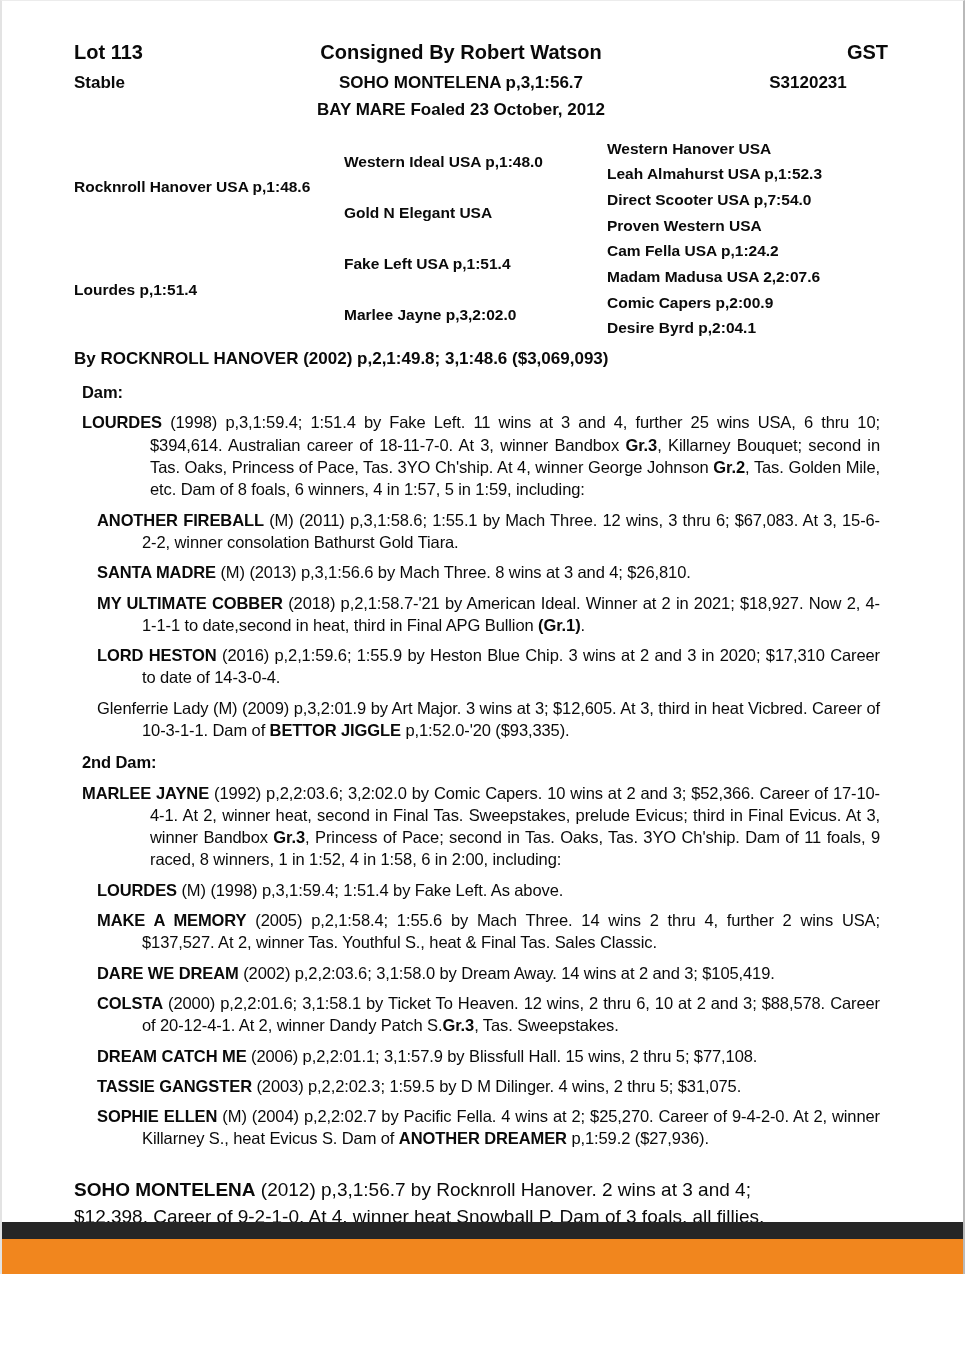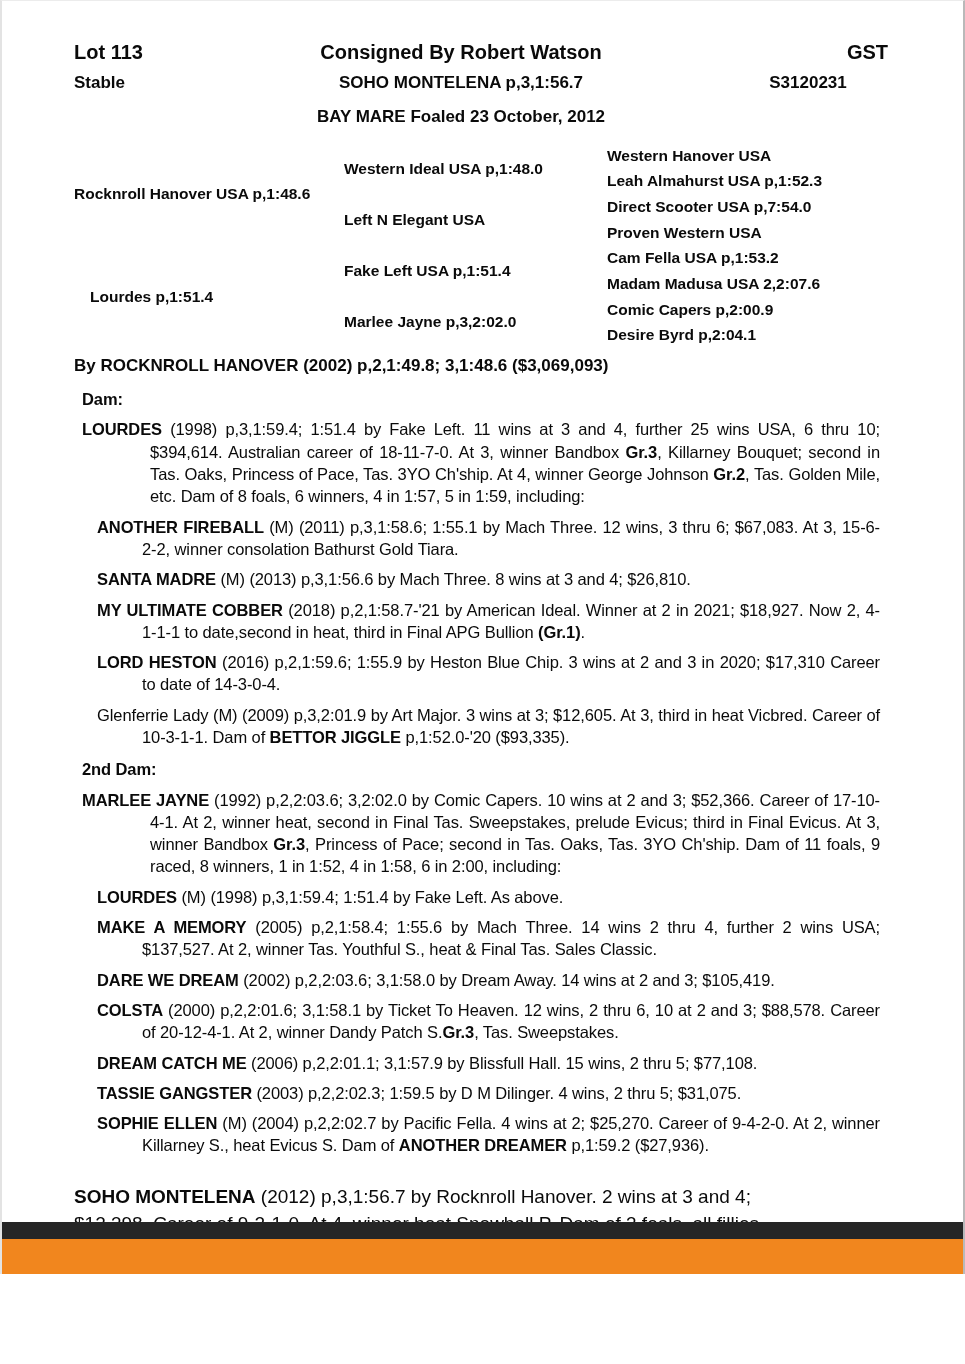--- a/index.html
+++ b/index.html
@@ -7,21 +7,21 @@
     position:relative;width:965px;height:1274px;overflow:hidden;
     background:#fff;color:#0a0a0a;
     font-family:"Liberation Sans", sans-serif;
     border-left:2px solid #e3e3e3;border-right:2px solid #b9b9b9;border-top:1px solid #ececec;
     box-sizing:border-box;
   }
   .content{padding:40px 75px 0 72px;}
   
   .hdr-row{display:grid;grid-template-columns:175px 1fr 160px;align-items:baseline;}
   .hdr-row.r1{margin-bottom:9px;}
-  .hdr-row.r2{margin-bottom:14px;}
+  .hdr-row.r2{margin-bottom:7px;}
   .hdr-left{text-align:left;font-weight:bold;}
   .hdr-center{text-align:center;font-weight:bold;padding-right:55px;}
   .hdr-right{text-align:right;font-weight:bold;}
   .fs-lot{font-size:20px;}
   .fs-sub{font-size:17px;}
   .fs-id{font-size:17px;text-align:center;}
   
   .pedigree{display:grid;grid-template-columns:270px 263px 1fr;margin-top:16px;}
   .pcol{display:grid;grid-template-rows:repeat(8,25.65px);}
   .pcell{align-self:center;font-weight:bold;font-size:15.5px;white-space:nowrap;}
@@ -63,34 +63,34 @@
     </div>
     <div class="hdr-row">
       <div></div>
       <div class="hdr-center fs-sub">BAY MARE Foaled 23 October, 2012</div>
       <div></div>
     </div>
 
     <div class="pedigree">
       <div class="pcol">
           <div class="pcell" style="grid-row: span 4;">Rocknroll Hanover USA p,1:48.6</div>
-          <div class="pcell" style="grid-row: span 4; margin-left: 16px;">Lourdes p,1:51.4</div>
+          <div class="pcell" style="grid-row: span 4;">Lourdes p,1:51.4</div>
         </div>
       <div class="pcol">
           <div class="pcell" style="grid-row: span 2;">Western Ideal USA p,1:48.0</div>
-          <div class="pcell" style="grid-row: span 2;">Left N Elegant USA</div>
+          <div class="pcell" style="grid-row: span 2;">Gold N Elegant USA</div>
           <div class="pcell" style="grid-row: span 2;">Fake Left USA p,1:51.4</div>
           <div class="pcell" style="grid-row: span 2;">Marlee Jayne p,3,2:02.0</div>
         </div>
       <div class="pcol">
           <div class="pcell" style="grid-row: span 1;">Western Hanover USA</div>
           <div class="pcell" style="grid-row: span 1;">Leah Almahurst USA p,1:52.3</div>
           <div class="pcell" style="grid-row: span 1;">Direct Scooter USA p,7:54.0</div>
           <div class="pcell" style="grid-row: span 1;">Proven Western USA</div>
-          <div class="pcell" style="grid-row: span 1;">Cam Fella USA p,1:53.2</div>
+          <div class="pcell" style="grid-row: span 1;">Cam Fella USA p,1:24.2</div>
           <div class="pcell" style="grid-row: span 1;">Madam Madusa USA 2,2:07.6</div>
           <div class="pcell" style="grid-row: span 1;">Comic Capers p,2:00.9</div>
           <div class="pcell" style="grid-row: span 1;">Desire Byrd p,2:04.1</div>
         </div>
     </div>
 
     <div class="byline">By ROCKNROLL HANOVER (2002) p,2,1:49.8; 3,1:48.6 ($3,069,093)</div>
 
     <div class="bodytext">
         <p class="bp heading"><b>Dam:</b></p>

